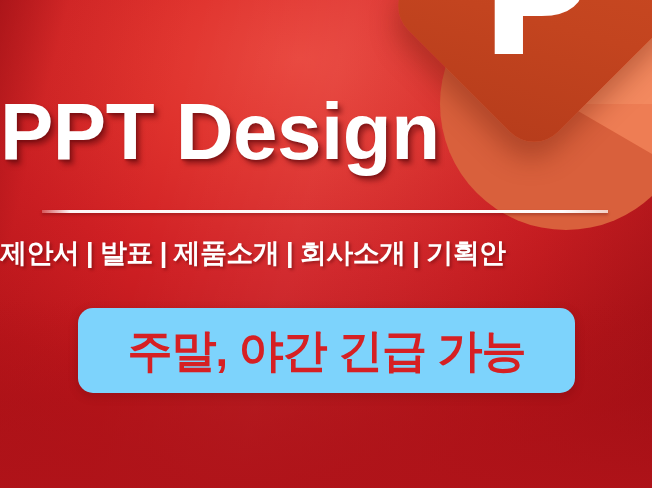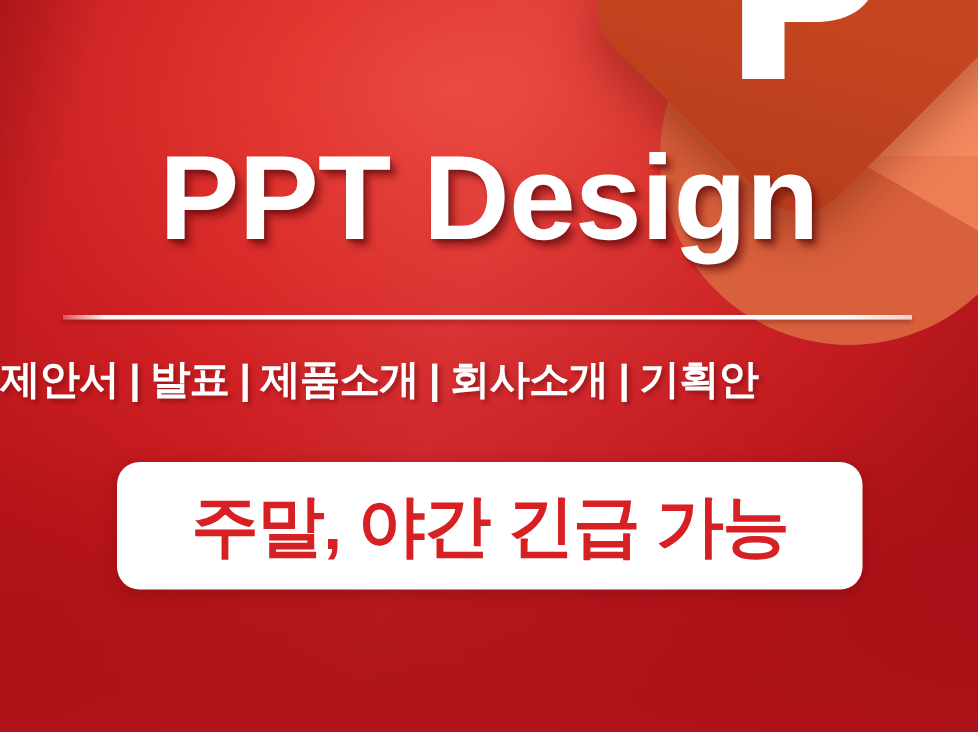--- a/index.html
+++ b/index.html
@@ -122,21 +122,21 @@
   .content {
     position: absolute;
     inset: 0;
   }
 
   .title {
     position: absolute;
     left: 0;
     right: 0;
     top: 90px;
-    text-align: center;
+    text-align: left;
     color: #ffffff;
     font-size: 80px;
     font-weight: bold;
     letter-spacing: -0.5px;
     line-height: 1.05;
     text-shadow: 4px 5px 5px rgba(92,8,12,0.52),
                  1px 2px 2px rgba(92,8,12,0.40);
   }
 
   .divider {
@@ -166,21 +166,21 @@
     white-space: nowrap;
     text-shadow: 2px 2px 3px rgba(92,8,12,0.45);
   }
 
   .highlight-box {
     position: absolute;
     left: 78px;
     top: 308px;
     width: 497px;
     height: 85px;
-    background: #ffffff;
+    background: #7dd3fc;
     border-radius: 15px;
     display: flex;
     align-items: center;
     justify-content: center;
     box-shadow: 0 3px 10px rgba(90,8,12,0.28);
   }
   .highlight-text {
     color: #d62023;
     font-size: 45px;
     font-weight: bold;

